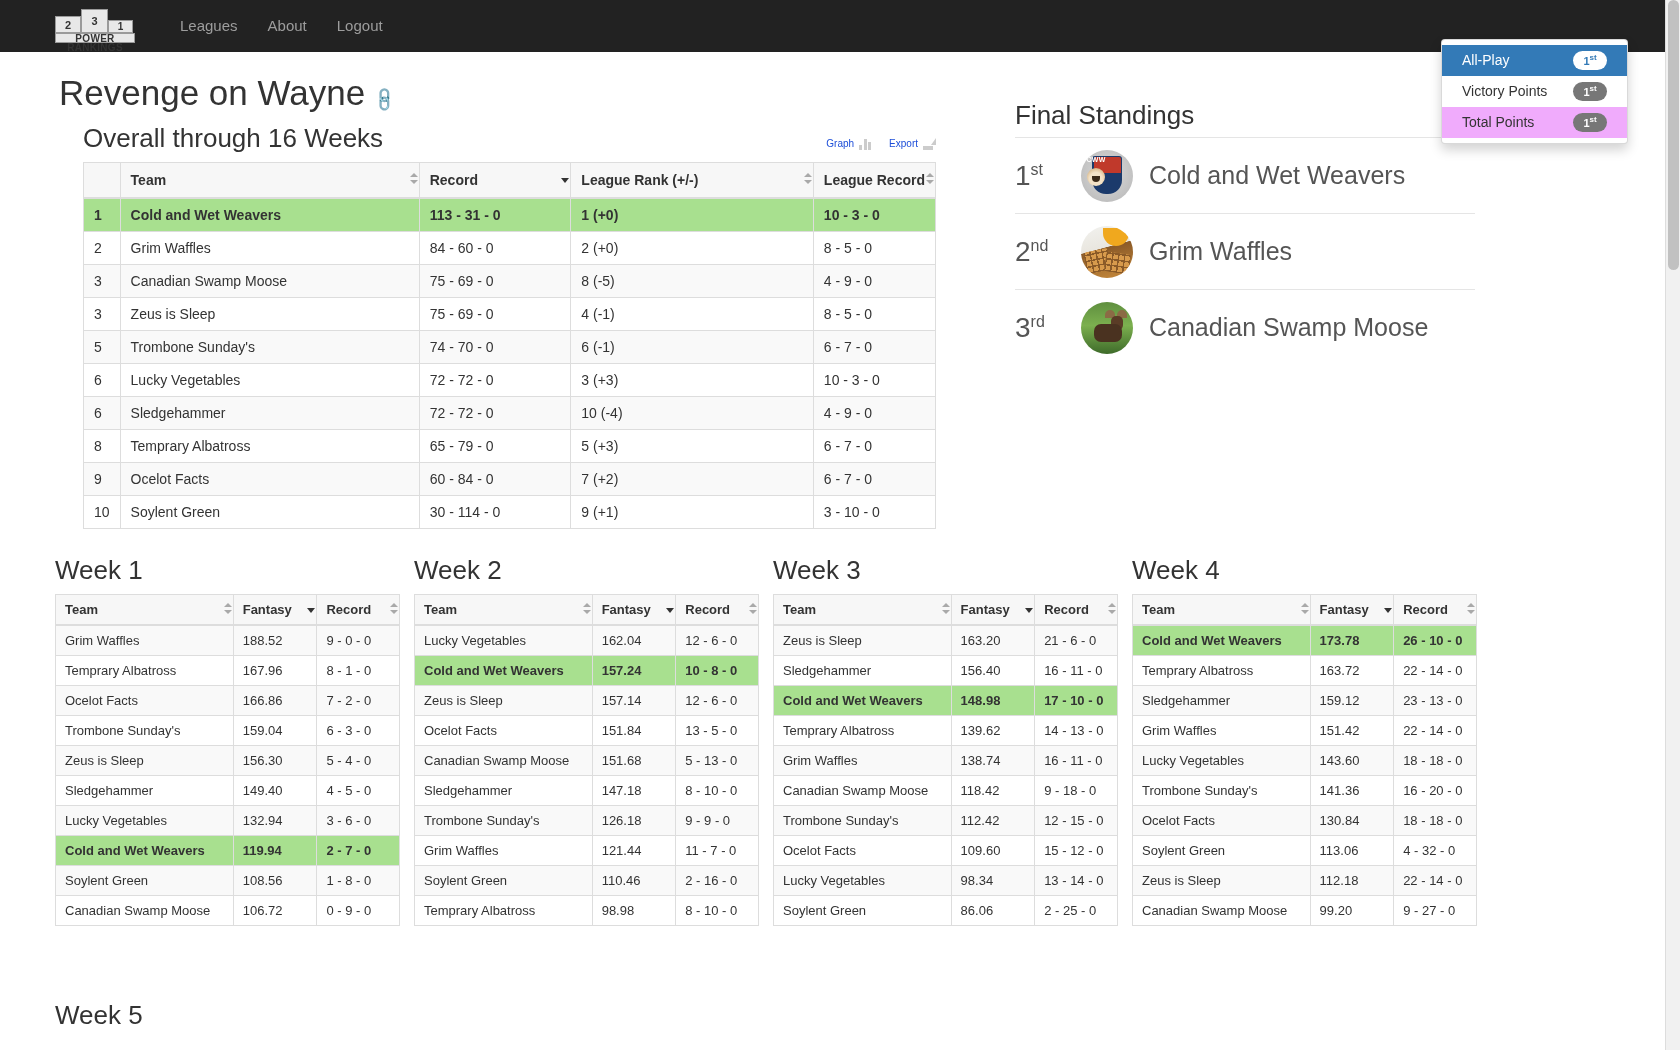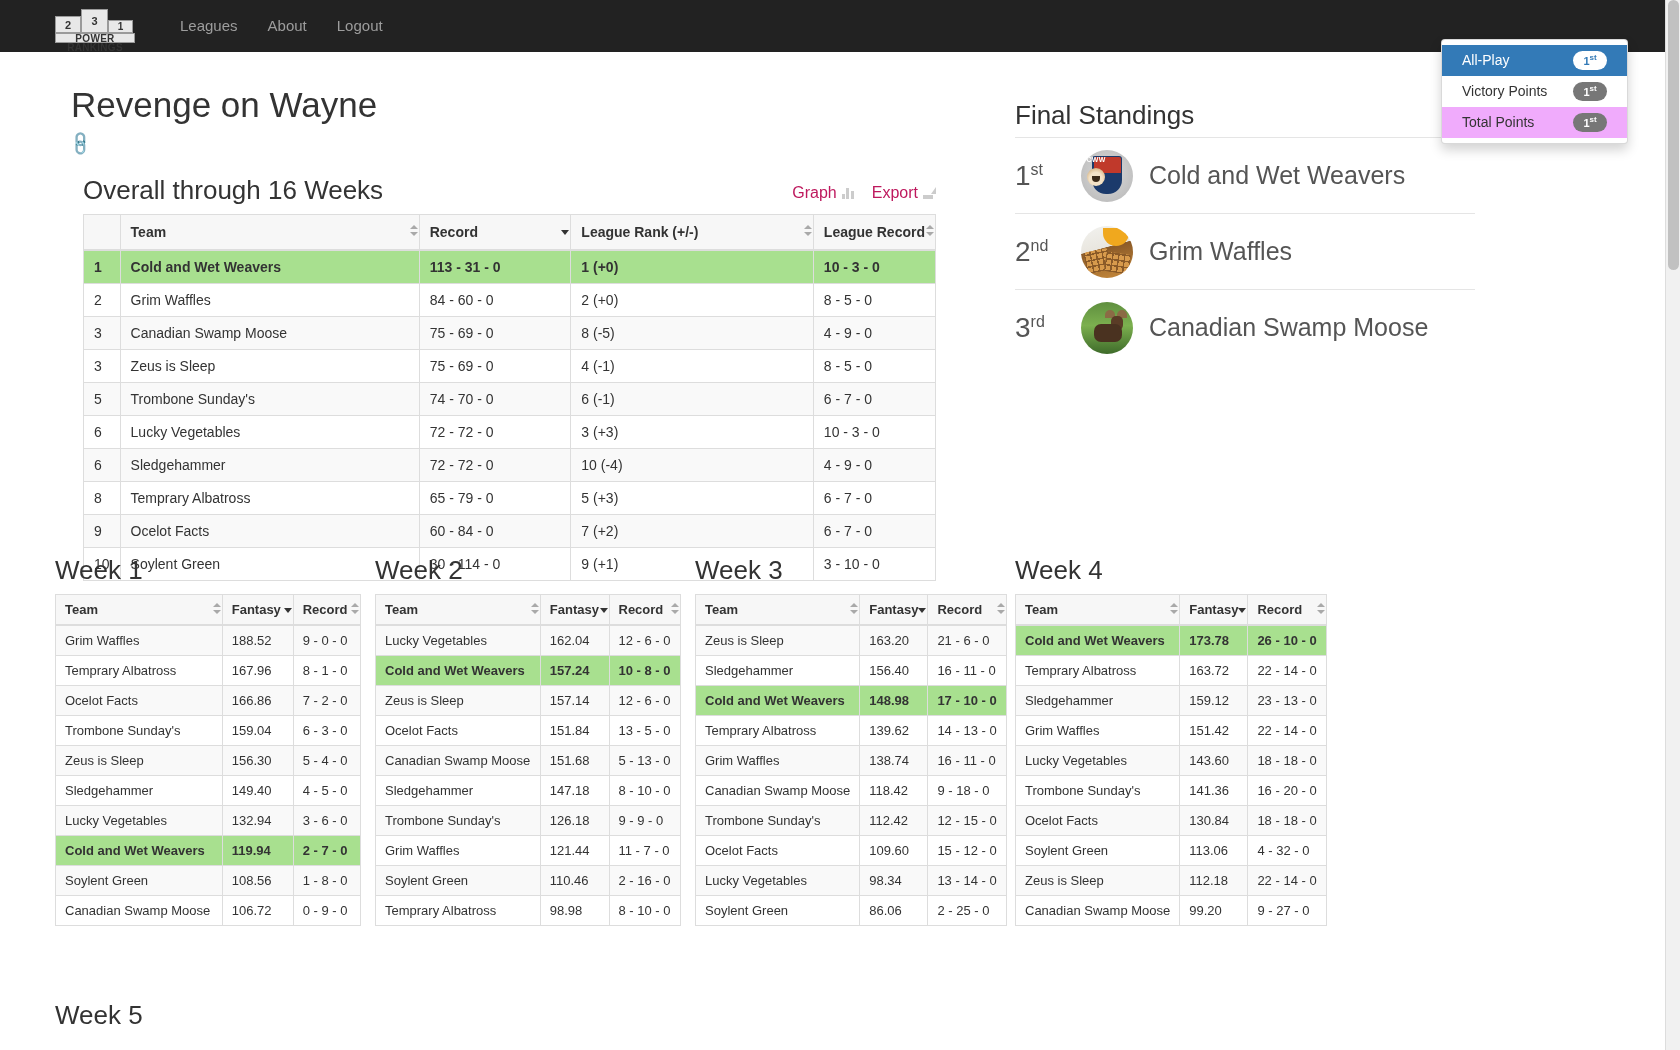--- a/index.html
+++ b/index.html
@@ -64,26 +64,25 @@
   .title-row {
     display: flex;
     align-items: flex-start;
     justify-content: space-between;
     padding-top: 18px;
   }
   h1.page-title {
     font-size: 35px;
     font-weight: normal;
     color: #333;
-    margin: 16px;
+    margin: 4px;
     line-height: 1.1;
     display: flex;
     align-items: baseline;
     gap: 10px;
-    flex-direction: column;
   }
   .link-icon {
     font-size: 17px;
     color: #aec3d6;
     cursor: pointer;
     transform: rotate(-45deg);
     display: inline-block;
   }
 
   .dropdown-wrap { position: relative; }
@@ -154,22 +153,22 @@
     margin-top: 6px;
   }
   h2.sub-title {
     font-size: 26px;
     font-weight: normal;
     color: #333;
     margin: 0;
   }
   .tools { display: flex; gap: 18px; align-items: center; padding-bottom: 4px; }
   .tool {
-    font-size: 16px;
-    color: #be185d;
+    font-size: 10px;
+    color: #1d4ed8;
     cursor: pointer;
     display: flex;
     align-items: center;
     gap: 5px;
   }
   .bars-icon { display: inline-flex; align-items: flex-end; gap: 1.5px; height: 12px; }
   .bars-icon i { display: block; width: 3px; background: #ccc; }
   .bars-icon i:nth-child(1){ height: 5px; }
   .bars-icon i:nth-child(2){ height: 11px; }
   .bars-icon i:nth-child(3){ height: 8px; }
@@ -325,21 +324,21 @@
   
   .weeks {
     position: absolute;
     top: 555px;
     left: 55px;
     width: 1570px;
     display: flex;
     gap: 14px;
     flex-wrap: wrap;
   }
-  .week-block { width: 306px; }
+  .week-block { width: 345px; }
   h3.week-title {
     font-size: 26px;
     font-weight: normal;
     color: #333;
     margin: 0 0 8px 0;
   }
   .week-table { font-size: 13px; }
   .week-table th {
     background: #f7f7f7;
     border: 1px solid #ddd;

